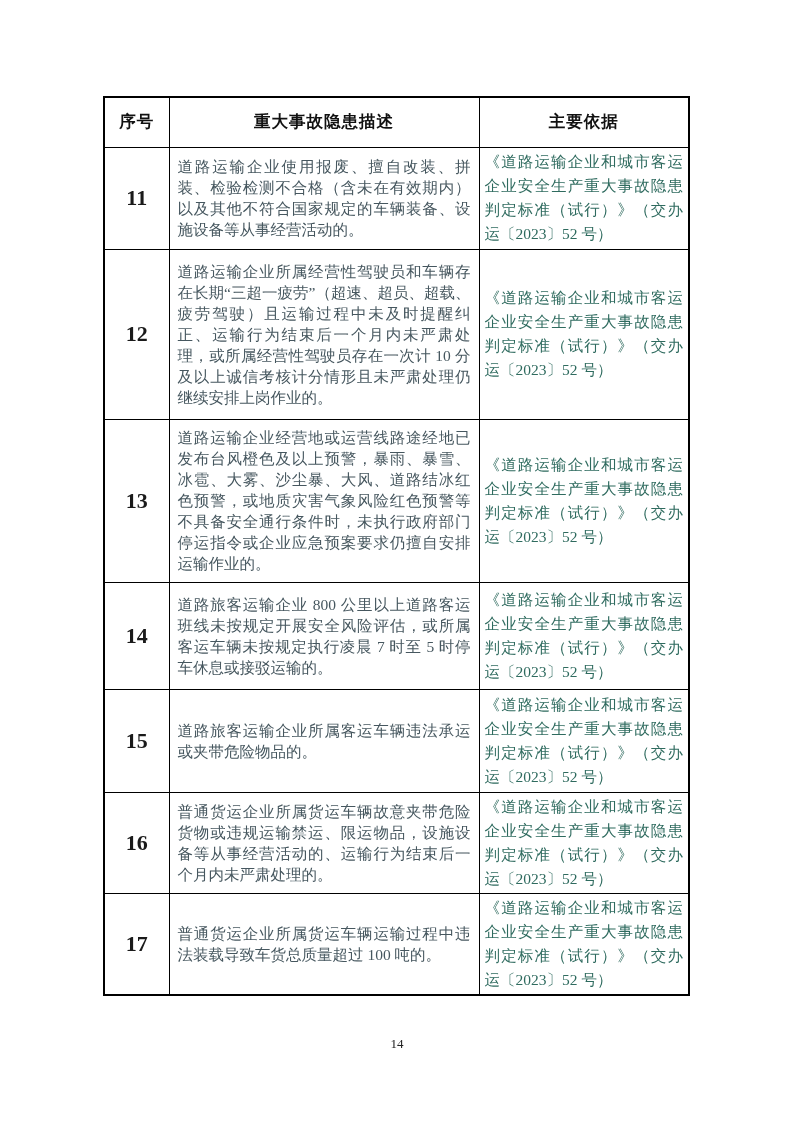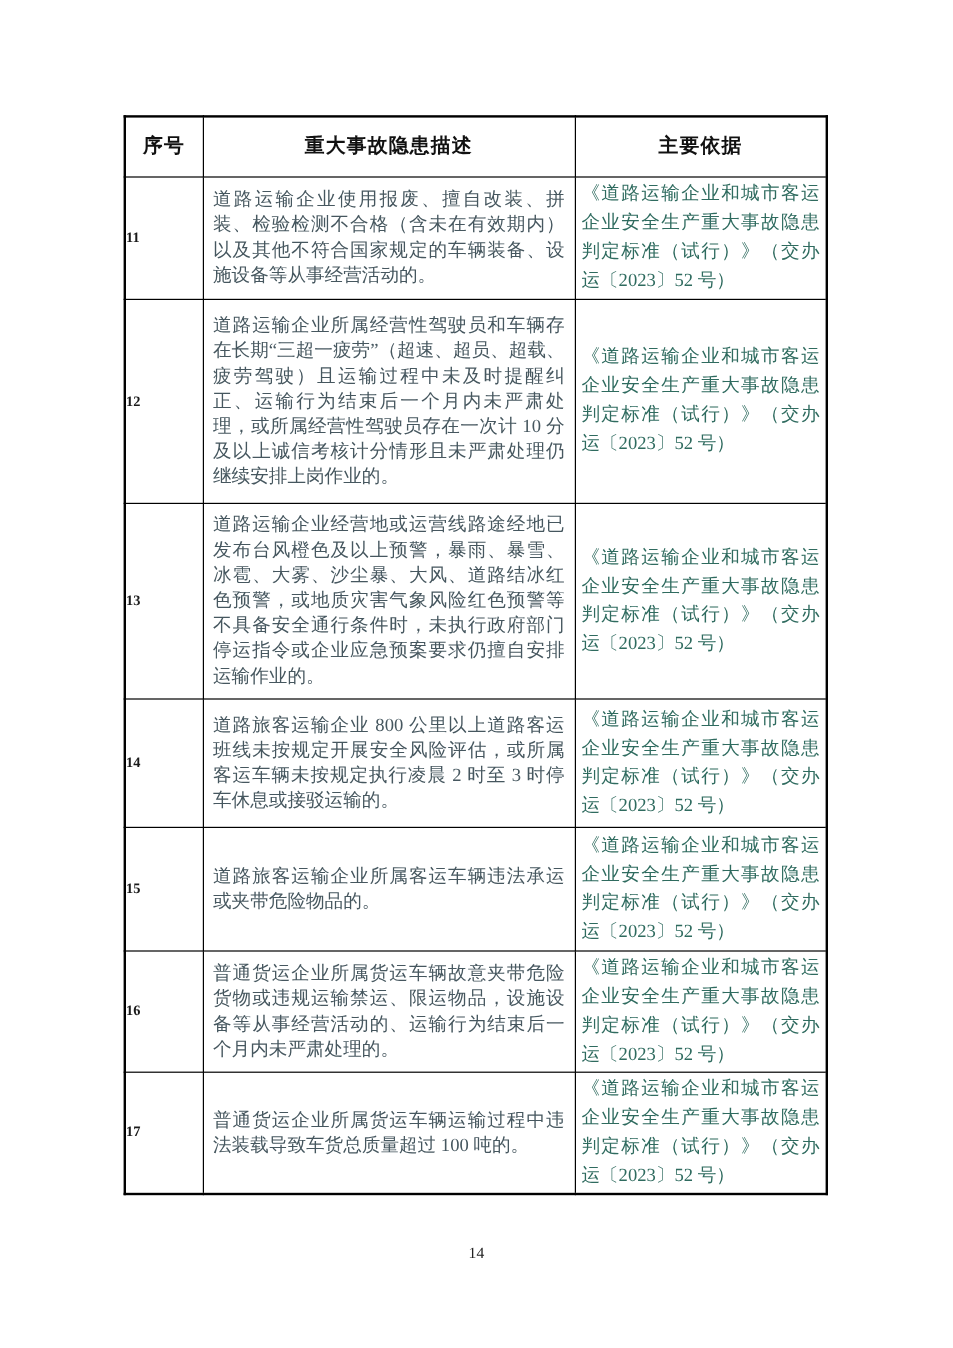--- a/index.html
+++ b/index.html
@@ -21,22 +21,22 @@
     border: 1.5px solid #000000;
     vertical-align: middle;
     overflow: hidden;
   }
   .hazard-table th {
     height: 50px; text-align: center;
     font-weight: bold; color: #111111;
     font-size: 16.5px; letter-spacing: 1px;
   }
   td.no {
-    text-align: left; font-weight: bold; color: #1a1a1a;
-    font-size: 12px;
+    text-align: center; font-weight: bold; color: #1a1a1a;
+    font-size: 22px;
   }
   td.desc {
     padding: 7px 8px; text-align: justify; text-justify: inter-ideograph;
     color: #46575f; font-size: 15.5px; line-height: 21px;
   }
   td.basis {
     padding: 2px 5px; text-align: justify; text-justify: inter-ideograph;
     color: #2f6b5f; font-size: 15.5px; line-height: 24px;
   }
   tr.r11 { height: 102px; }
@@ -81,21 +81,21 @@
         <td class="desc">道路运输企业所属经营性驾驶员和车辆存在长期“三超一疲劳”（超速、超员、超载、疲劳驾驶）且运输过程中未及时提醒纠正、运输行为结束后一个月内未严肃处理，或所属经营性驾驶员存在一次计 10 分及以上诚信考核计分情形且未严肃处理仍继续安排上岗作业的。</td>
         <td class="basis">《道路运输企业和城市客运企业安全生产重大事故隐患判定标准（试行）》（交办运〔2023〕52 号）</td>
       </tr>
       <tr class="r13">
         <td class="no">13</td>
         <td class="desc">道路运输企业经营地或运营线路途经地已发布台风橙色及以上预警，暴雨、暴雪、冰雹、大雾、沙尘暴、大风、道路结冰红色预警，或地质灾害气象风险红色预警等不具备安全通行条件时，未执行政府部门停运指令或企业应急预案要求仍擅自安排运输作业的。</td>
         <td class="basis">《道路运输企业和城市客运企业安全生产重大事故隐患判定标准（试行）》（交办运〔2023〕52 号）</td>
       </tr>
       <tr class="r14">
         <td class="no">14</td>
-        <td class="desc">道路旅客运输企业 800 公里以上道路客运班线未按规定开展安全风险评估，或所属客运车辆未按规定执行凌晨 2 时至 3 时停车休息或接驳运输的。</td>
+        <td class="desc">道路旅客运输企业 800 公里以上道路客运班线未按规定开展安全风险评估，或所属客运车辆未按规定执行凌晨 7 时至 5 时停车休息或接驳运输的。</td>
         <td class="basis">《道路运输企业和城市客运企业安全生产重大事故隐患判定标准（试行）》（交办运〔2023〕52 号）</td>
       </tr>
       <tr class="r15">
         <td class="no">15</td>
         <td class="desc">道路旅客运输企业所属客运车辆违法承运或夹带危险物品的。</td>
         <td class="basis">《道路运输企业和城市客运企业安全生产重大事故隐患判定标准（试行）》（交办运〔2023〕52 号）</td>
       </tr>
       <tr class="r16">
         <td class="no">16</td>
         <td class="desc">普通货运企业所属货运车辆故意夹带危险货物或违规运输禁运、限运物品，设施设备等从事经营活动的、运输行为结束后一个月内未严肃处理的。</td>

